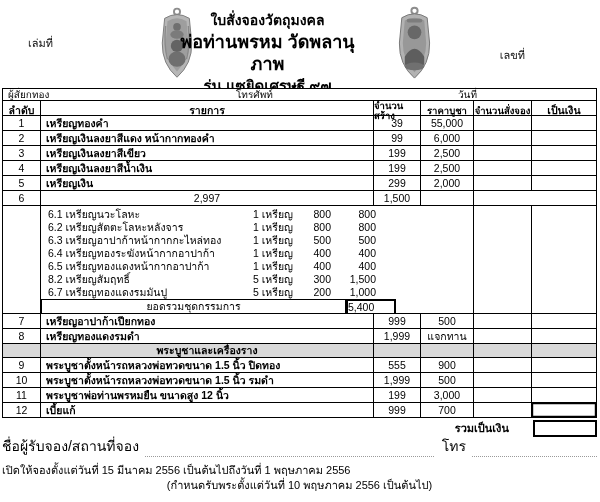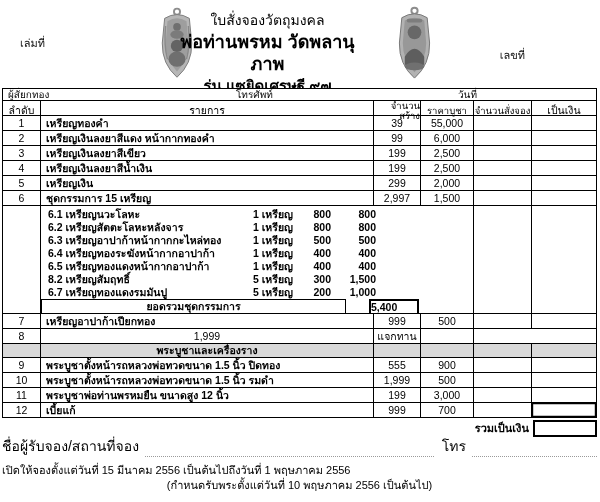--- a/index.html
+++ b/index.html
@@ -3,55 +3,55 @@
 <meta charset="utf-8">
 <style>
   html,body{margin:0;padding:0;}
   body{
     width:600px;height:502px;position:relative;background:#ffffff;
     font-family:"Liberation Sans","DejaVu Sans",sans-serif;color:#000;
     font-size:10.5px;overflow:hidden;
   }
   
   .hdr-label{position:absolute;font-size:11px;color:#111;}
-  .lbl-book{left:20px;top:34px;}
+  .lbl-book{left:28px;top:34px;}
   .lbl-no{right:75px;top:46px;}
   .title{position:absolute;left:170px;top:12px;width:195px;text-align:center;line-height:1.25;}
-  .t1{font-size:14px;font-weight:normal;}
+  .t1{font-size:14px;font-weight:bold;}
   .t2{font-size:18px;margin-top:1px;font-weight:bold;}
   .t3{font-size:15px;font-weight:bold;margin-top:1px;}
   .amulet{position:absolute;}
   .am-left{left:158px;top:5px;width:38px;height:78px;}
   .am-right{left:394px;top:6px;width:41px;height:76px;}
   
   .sheet{position:absolute;left:2px;top:88px;width:595px;}
   .tbl{border:1px solid #000;box-sizing:border-box;background:#fff;}
   .info{position:relative;height:11px;border-bottom:1px solid #000;font-size:10px;}
   .info span{position:absolute;top:0;line-height:11px;white-space:nowrap;}
   .row{display:grid;grid-template-columns:38px 333px 47px 53px 58px 1fr;border-bottom:1px solid #000;height:14px;}
   .row:last-child{border-bottom:none;}
-  .row.hdr{height:14px;font-weight:normal;text-align:right;}
+  .row.hdr{height:14px;font-weight:bold;}
   .row.sec{height:13px;background:#d9d9d9;font-weight:bold;}
   .c{border-right:1px solid #000;box-sizing:border-box;display:flex;align-items:center;justify-content:center;overflow:visible;line-height:1;}
   .c:last-child{border-right:none;}
   .c.name{justify-content:flex-start;padding-left:5px;font-weight:bold;}
   .c.secname{justify-content:center;}
   
   .subwrap{display:grid;grid-template-columns:38px 433px 58px 1fr;border-bottom:1px solid #000;}
-  .sub-c1,.sub-main,.sub-c3{border-right:1px solid #000;box-sizing:border-box;font-weight:bold;}
+  .sub-c1,.sub-main,.sub-c3{border-right:1px solid #000;box-sizing:border-box;}
   .sub-main{padding-top:2px;}
   .subline{display:grid;grid-template-columns:1fr 62px 38px 45px 97px;height:12.9px;align-items:center;line-height:1;}
   .subline .sn{padding-left:7px;white-space:nowrap;}
   .subline .sq,.subline .sp,.subline .sa{text-align:right;}
   .subtotal{display:flex;height:14px;margin-top:1px;}
   .stbox1{flex:0 0 305px;box-sizing:border-box;border:1.5px solid #000;border-bottom:none;display:flex;align-items:center;justify-content:center;}
-  .stbox2{flex:0 0 33px;box-sizing:border-box;border:2px solid #000;border-bottom:none;display:flex;align-items:center;justify-content:flex-end;padding-right:20px;margin-left:23px;}
+  .stbox2{flex:0 0 33px;box-sizing:border-box;border:2px solid #000;border-bottom:none;display:flex;align-items:center;justify-content:flex-end;padding-right:20px;}
   .thick-cell{box-shadow:inset 0 0 0 1.2px #000;}
   
-  .grand-row{display:flex;justify-content:flex-end;align-items:center;gap:4px;height:16px;margin-top:2px;}
+  .grand-row{display:flex;justify-content:flex-end;align-items:center;gap:24px;height:16px;margin-top:2px;}
   .grand-label{font-weight:bold;font-size:11px;}
   .grand-box{width:60px;height:13px;border:2px solid #000;box-sizing:content-box;}
   .sig-row{display:flex;align-items:flex-end;margin-top:7px;height:14px;font-size:14px;justify-content:center;}
   .sig-row .dots{border-bottom:1.5px dotted #9a9a9a;height:11px;}
   .d1{flex:1;margin:0 8px 0 6px;}
   .d2{width:125px;margin-left:6px;}
   .foot-center{text-align:left;font-size:11px;margin-top:7px;line-height:1.25;}
   .foot-center2{text-align:center;font-size:11px;margin-top:1px;line-height:1.25;}
 </style>
 </head>
@@ -142,21 +142,20 @@
     <div class="row">
       <div class="c">5</div>
       <div class="c name">เหรียญเงิน</div>
       <div class="c">299</div>
       <div class="c">2,000</div>
       <div class="c"></div>
       <div class="c"></div>
     </div>
     <div class="row">
       <div class="c">6</div>
-      <div class="c name">ชุดกรรมการ 15 เหรียญ</div>
       <div class="c">2,997</div>
       <div class="c">1,500</div>
       <div class="c"></div>
       <div class="c"></div>
     </div>
 
     <div class="subwrap">
       <div class="sub-c1"></div>
       <div class="sub-main">
         <div class="subline">
@@ -220,20 +219,21 @@
     <div class="row">
       <div class="c">7</div>
       <div class="c name">เหรียญอาปาก้าเปียกทอง</div>
       <div class="c">999</div>
       <div class="c">500</div>
       <div class="c"></div>
       <div class="c"></div>
     </div>
     <div class="row">
       <div class="c">8</div>
+      <div class="c name">เหรียญทองแดงรมดำ</div>
       <div class="c">1,999</div>
       <div class="c">แจกทาน</div>
       <div class="c"></div>
       <div class="c"></div>
     </div>
 
     <div class="row sec">
       <div class="c"></div>
       <div class="c secname">พระบูชาและเครื่องราง</div>
       <div class="c"></div>

